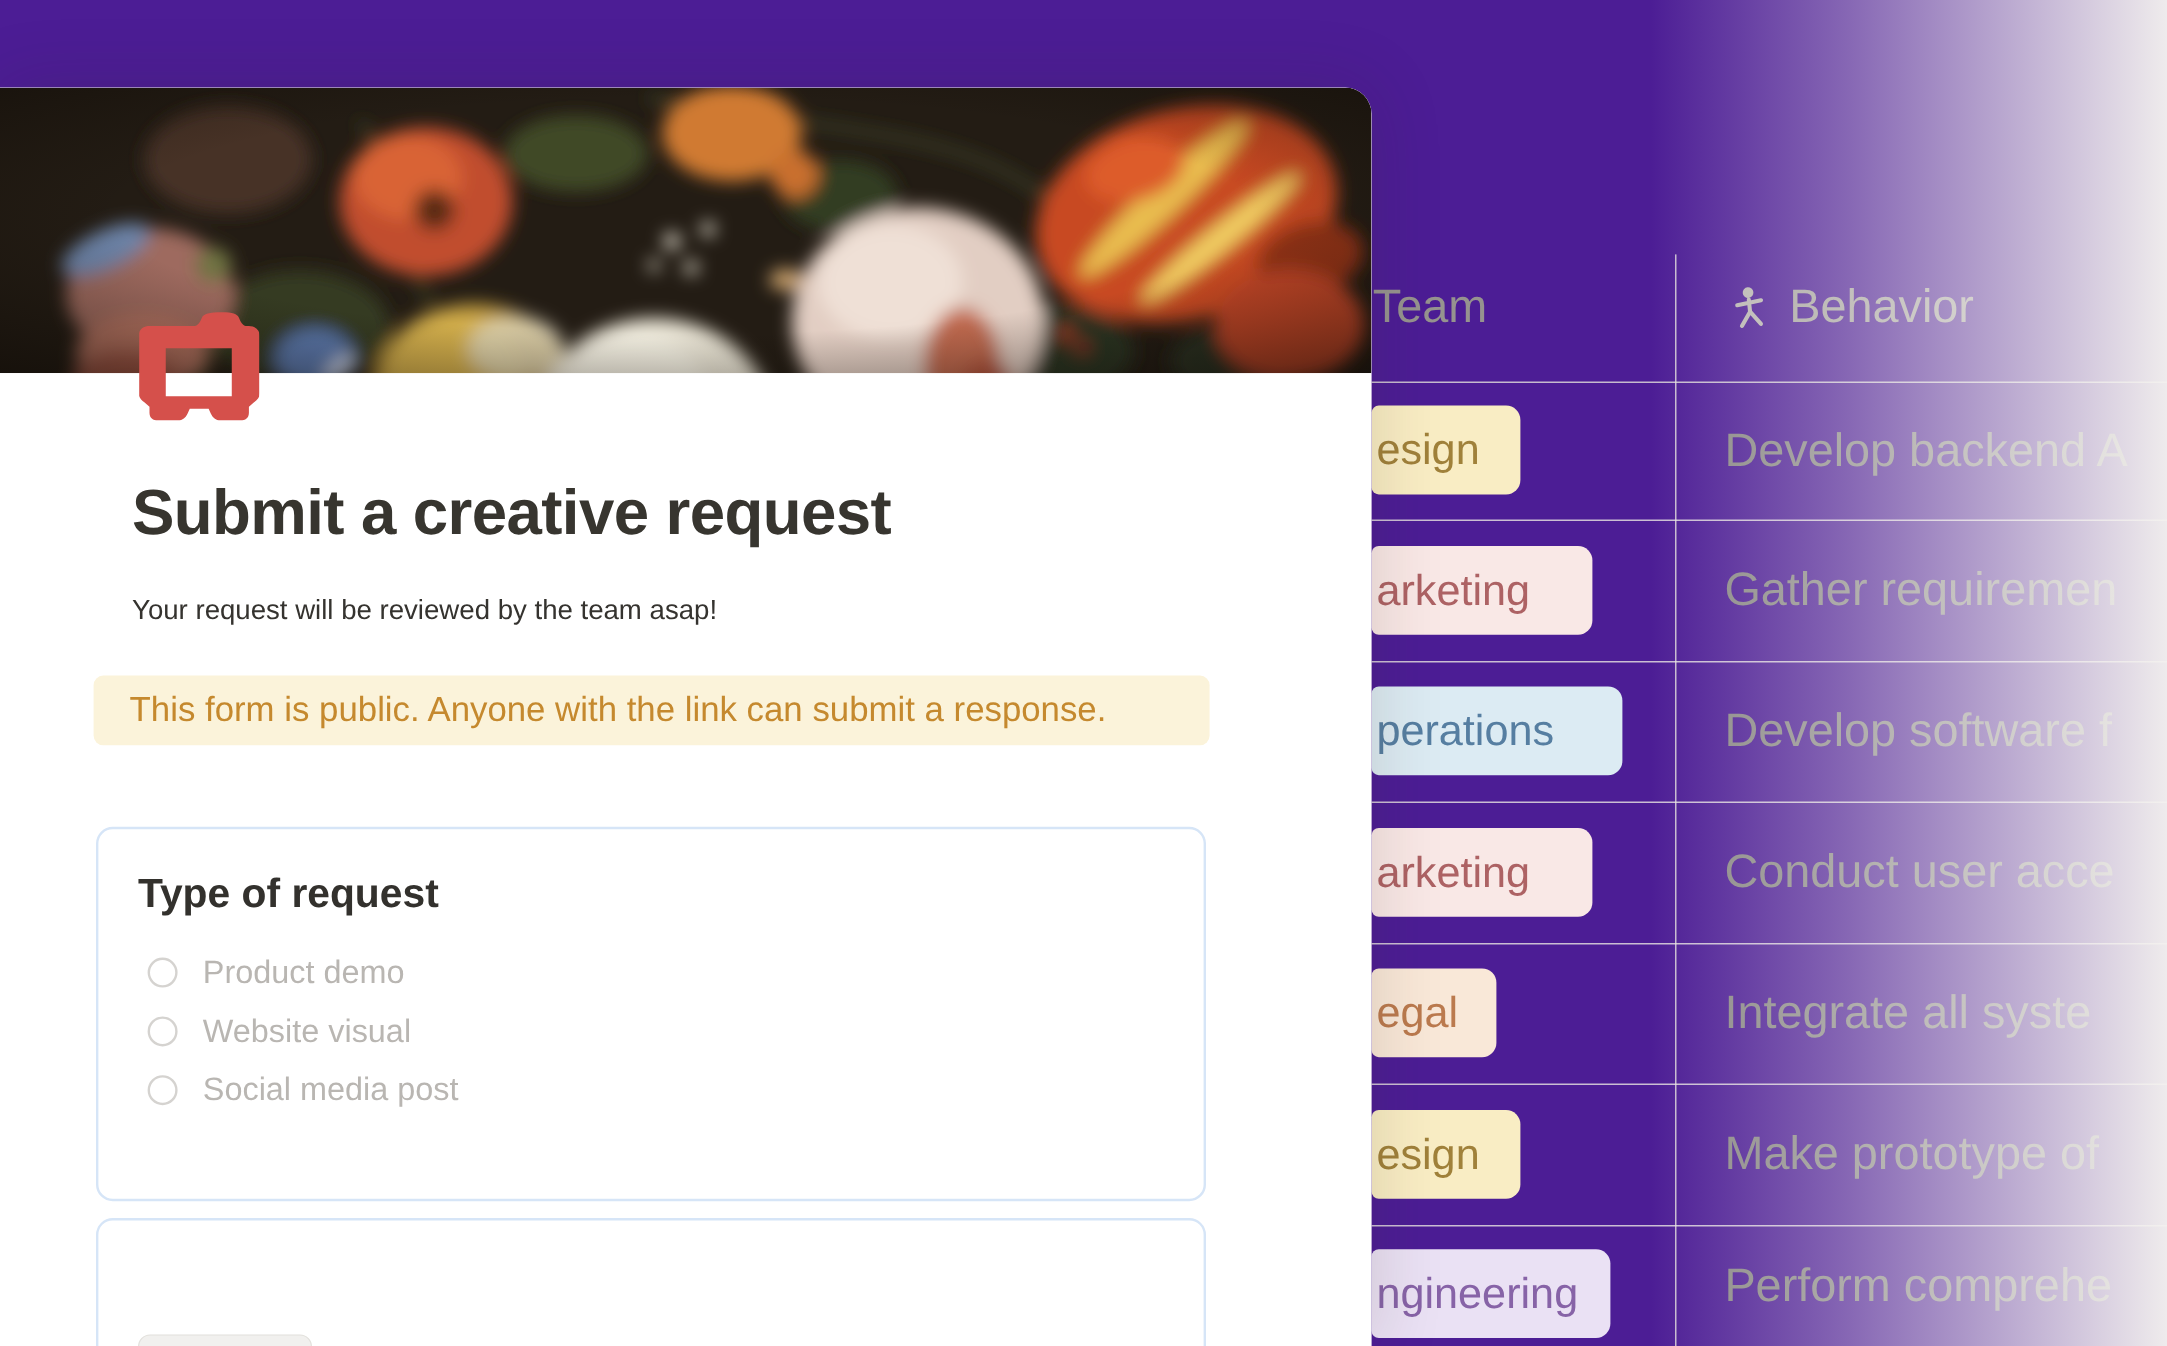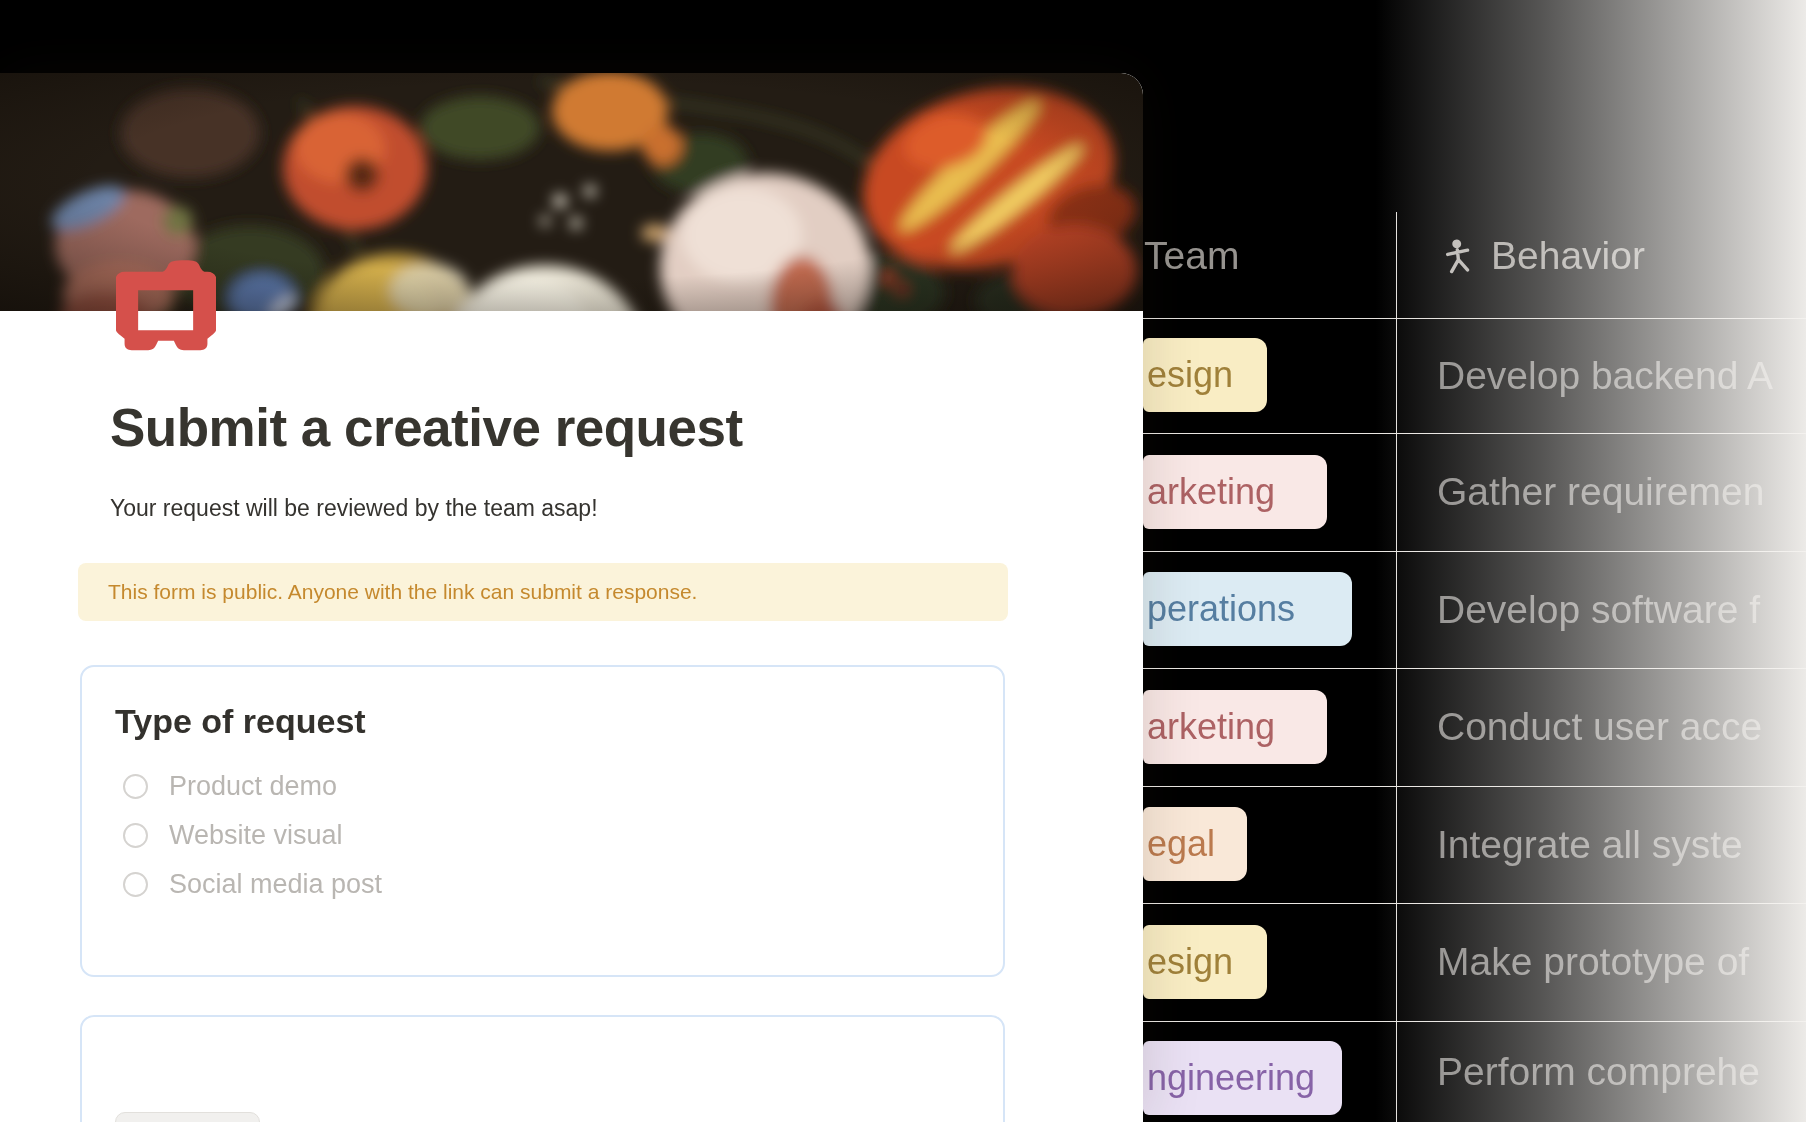--- a/index.html
+++ b/index.html
@@ -1,16 +1,16 @@
 <!DOCTYPE html>
 <html><head>
 <meta charset="utf-8">
 <style>
   html,body{margin:0;padding:0;}
-  .page{position:relative;width:1806px;height:1122px;background:#000000;overflow:hidden;
+  .page{position:relative;width:1806px;height:1122px;background:#4c1d95;overflow:hidden;
         font-family:"Liberation Sans",sans-serif;}
 
   
   .tbl-el{position:absolute;}
   .col-header{top:234px;font-size:39px;line-height:44px;color:#96938f;white-space:nowrap;}
   .col-header.behavior{color:#a8a5a1;display:flex;align-items:center;gap:20px;}
   .v-divider{left:1396px;top:212px;bottom:0;width:1px;background:#e5e2de;}
   .h-line{left:1143px;right:0;height:1px;background:#eae7e3;}
   .h-line.header-line{background:#e4e1dd;}
   .tag{left:1143px;height:74px;border-radius:6px 12px 12px 6px;font-size:36px;line-height:74px;
@@ -28,25 +28,25 @@
   
   .card{position:absolute;left:0;top:73px;width:1143px;height:1049px;background:#ffffff;
         border-radius:0 22px 0 0;box-shadow:0 0 60px rgba(50,40,25,0.16);overflow:hidden;}
   .cover{position:absolute;left:0;top:0;width:1143px;height:238px;border-radius:0 22px 0 0;overflow:hidden;}
   .logo{position:absolute;left:116px;top:185px;width:100px;height:96px;}
   .form-title{position:absolute;left:110px;top:325px;margin:0;font-size:53px;line-height:1.15;
               font-weight:700;color:#37352f;letter-spacing:-0.5px;}
   .form-subtitle{position:absolute;left:110px;top:422px;margin:0;font-size:23px;color:#35332f;}
   .banner{position:absolute;left:78px;top:490px;width:930px;height:58px;background:#fbf3da;
           border-radius:8px;}
-  .banner span{display:block;padding-left:30px;font-size:21px;line-height:58px;color:#c5892e;}
+  .banner span{display:block;padding-left:30px;font-size:29px;line-height:58px;color:#c5892e;}
   .qcard{position:absolute;left:80px;width:925px;background:#fff;border:2px solid #d6e5f7;
          border-radius:14px;box-sizing:border-box;}
   .qcard h2{margin:0;padding:34px 0 0 33px;font-size:34px;line-height:41px;font-weight:700;color:#33312d;}
-  .q1{top:592px;height:312px;}
+  .q1{top:616px;height:312px;}
   .q2{top:942px;height:310px;}
   .options{margin-top:20px;}
   .option{display:flex;align-items:center;height:49px;padding-left:41px;}
   .radio{width:25px;height:25px;border:2px solid #d5d3d0;border-radius:50%;box-sizing:border-box;
          flex:0 0 auto;background:#fff;}
   .option span.lbl{margin-left:21px;font-size:27px;color:#b9b6b2;}
   .upload-btn{position:absolute;left:33px;top:95px;width:145px;height:50px;border-radius:10px;
               background:#f1f0ee;border:1px solid #e2e0dc;box-sizing:border-box;}
 </style>
 </head>

